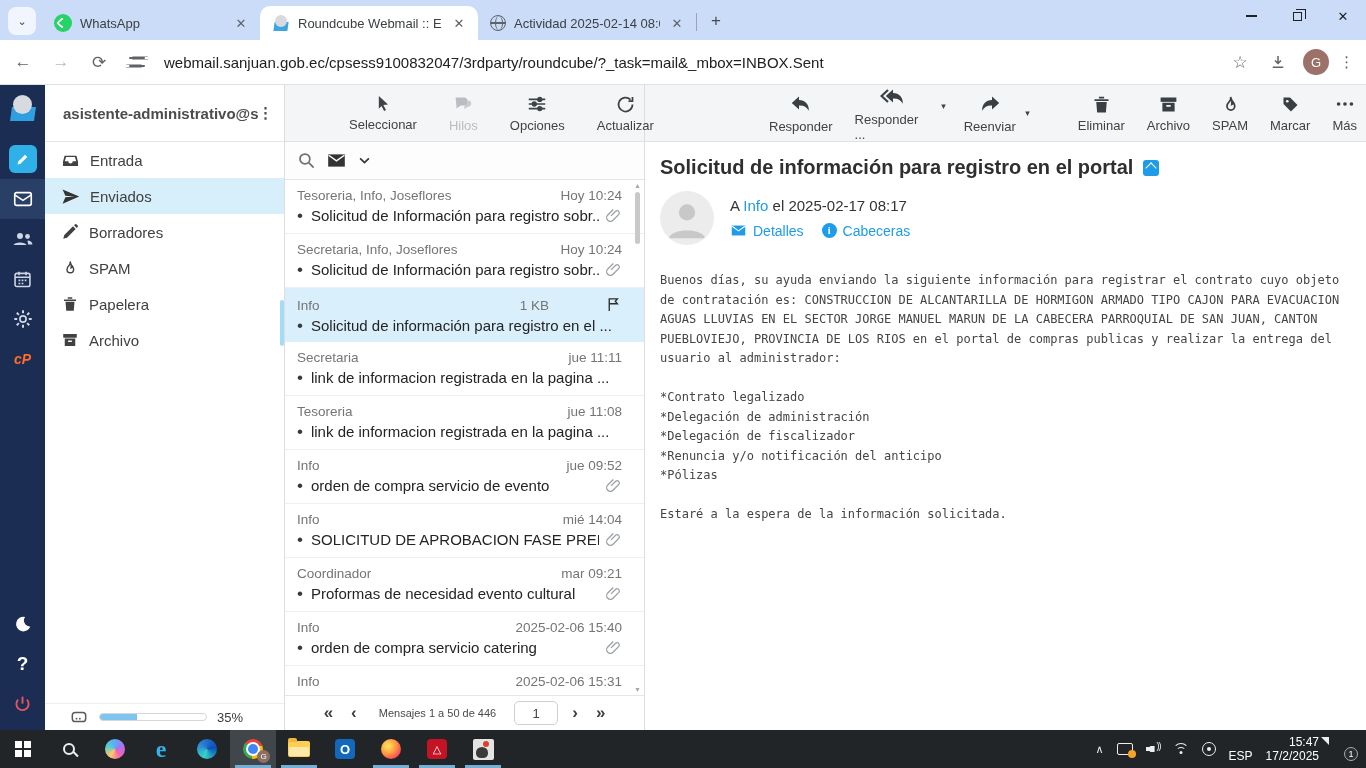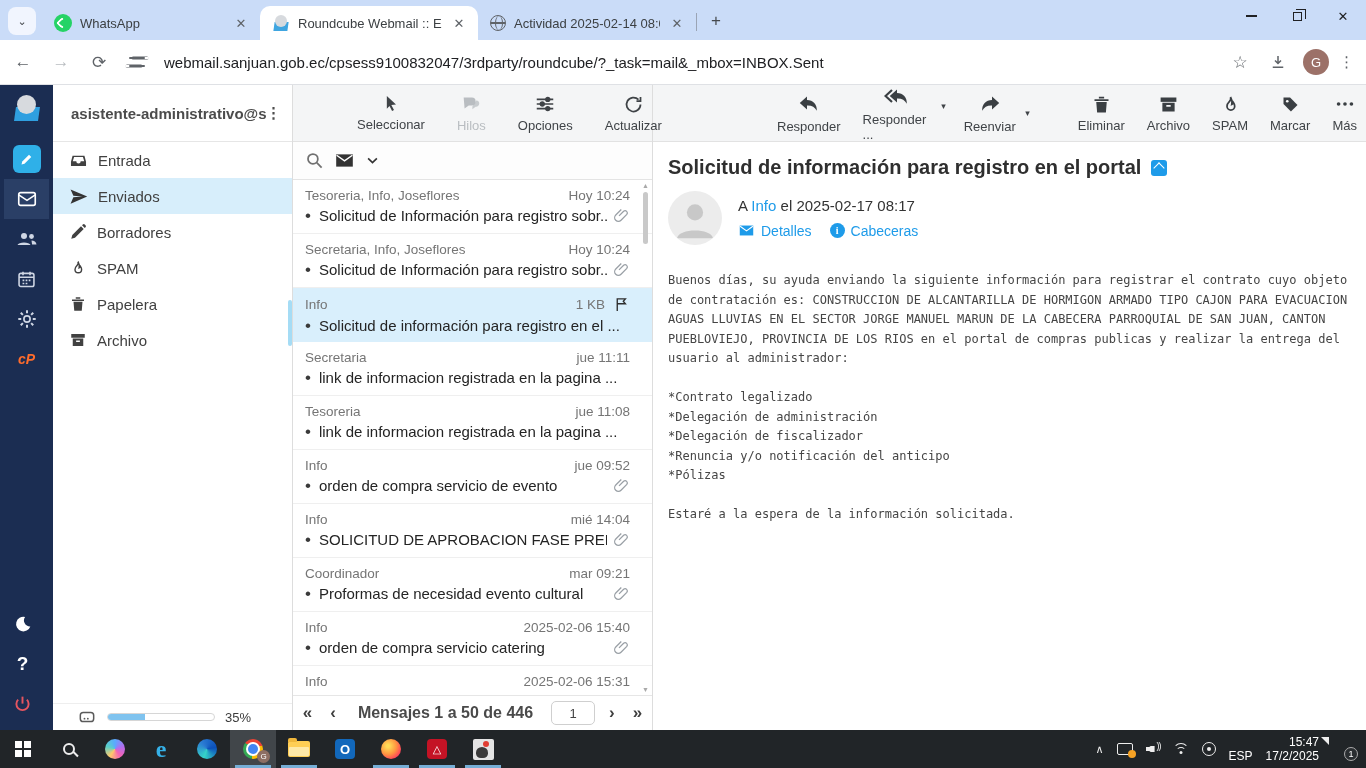--- a/index.html
+++ b/index.html
@@ -41,21 +41,21 @@
   .tune-ic::after { bottom:3px; box-shadow:-4px 0 0 0 #fff, -3px 0 0 0.5px #5f6368; }
   .urltext { flex:1; font-size:15px; color:#202124; margin-left:12px; white-space:nowrap; overflow:hidden; }
   .avatar-g { width:26px; height:26px; border-radius:50%; background:#9c7168; color:#fff; font-size:13px; display:flex; align-items:center; justify-content:center; margin-left:10px; }
   .dots-v { font-size:15px; letter-spacing:0; color:#5f6368; margin:0 12px 0 10px; }
 
   
   .app { display:flex; height:645px; }
   svg.ic { display:block; }
 
   
-  .rail { width:53px; background:#1b2d52; display:flex; flex-direction:column; align-items:center; color:#cfd6e4; position:relative; flex:none; }
+  .rail { width:45px; background:#1b2d52; display:flex; flex-direction:column; align-items:center; color:#cfd6e4; position:relative; flex:none; }
   .rail-item { width:45px; height:40px; display:flex; align-items:center; justify-content:center; }
   .rail-item.sel { background:#2a3f66; }
   .rc-logo { width:28px; height:26px; position:relative; margin-top:6px; }
   .rc-logo::before { content:""; position:absolute; left:2px; bottom:0; width:24px; height:14px; background:#2f9fe0; transform:skewX(-8deg); }
   .rc-logo::after { content:""; position:absolute; left:4px; top:0; width:19px; height:19px; border-radius:50%; background:#d7dade; }
   .compose-tile { width:28px; height:28px; border-radius:6px; background:#2fb0e8; display:flex; align-items:center; justify-content:center; color:#fff; }
   .cp-logo { color:#ff6c2c; font-weight:bold; font-size:14px; font-style:italic; }
   .rail-bottom { position:absolute; bottom:6px; left:0; width:45px; display:flex; flex-direction:column; align-items:center; }
   .q-ic { font-size:19px; font-weight:bold; color:#fff; }
 
@@ -78,35 +78,35 @@
   .toolbar { height:57px; background:#f4f5f6; border-bottom:1px solid #e2e2e2; display:flex; align-items:center; }
   .tbtn { display:flex; flex-direction:column; align-items:center; gap:3px; font-size:13px; color:#3f4347; position:relative; padding:0 9px; }
   .tbtn.disabled { color:#b9bdc1; }
   .tbtn .caret { position:absolute; right:-5px; top:16px; font-size:9px; color:#3f4347; }
   .search { height:38px; border-bottom:1px solid #e4e4e4; display:flex; align-items:center; padding:0 12px; gap:10px; background:#fdfdfd; }
   .search input { border:none; outline:none; flex:1; font-size:15px; color:#3c3c3c; font-family:"Liberation Sans",sans-serif; background:transparent; }
   .search input::placeholder { color:#9e9e9e; }
   .msgs { flex:1; overflow:hidden; position:relative; }
   .row { height:54px; padding:8px 22px 0 12px; border-bottom:1px solid #efefef; }
   .row.sel { background:#d9effc; border-bottom-color:#d9effc; }
-  .row .l1 { display:flex; font-size:13.5px; color:#757575; align-items:center; }
+  .row .l1 { display:flex; font-size:13.5px; color:#757575; align-items:flex-end;gap:48px; }
   .row .l1 .from { flex:1; white-space:nowrap; overflow:hidden; }
   .row .l1 .meta { margin-left:8px; }
   .row .l2 { display:flex; align-items:center; margin-top:4px; font-size:15px; color:#242424; }
   .row .dot { color:#3a3a3a; font-size:17px; margin-right:8px; line-height:1; }
   .row .subj { flex:1; white-space:nowrap; overflow:hidden; }
   .clip { color:#9aa0a6; margin-left:6px; flex:none; }
   .flagic { color:#2e2e2e; margin-left:8px; flex:none; }
   .msgs-scroll { position:absolute; right:1px; top:2px; bottom:2px; width:11px; display:flex; flex-direction:column; align-items:center; }
   .msgs-scroll .arr { color:#a9a9a9; font-size:7px; }
   .msgs-scroll .thumb { width:5px; height:52px; background:#c9c9c9; border-radius:3px; margin-top:3px; }
   .msgs-scroll .sp { flex:1; }
   .listfooter { height:35px; border-top:1px solid #e6e6e6; display:flex; align-items:center; justify-content:center; gap:10px; }
   .pg-ic { font-size:17px; color:#3f3f3f; padding:0 4px; font-weight:bold; }
-  .pg-txt { font-size:16px; color:#4a4a4a; font-weight:bold; margin:9px 8px; }
+  .pg-txt { font-size:11px; color:#4a4a4a; font-weight:normal; margin:9px 8px; }
   .pg-input { width:44px; height:24px; border:1px solid #cfcfcf; border-radius:5px; text-align:center; font-size:13px; color:#444; font-family:"Liberation Sans",sans-serif; }
 
   
   .mailpane { flex:1; display:flex; flex-direction:column; min-width:0; }
   .mailtoolbar { padding-left:115px; gap:4px; }
   .grp-gap { margin-left:30px; }
   .mailview { flex:1; padding:14px 0 0 15px; overflow:hidden; }
   .subjline { display:flex; align-items:center; gap:10px; }
   .subj-h { font-size:20px; font-weight:bold; color:#2f2f2f; }
   .extlink { width:16px; height:16px; border-radius:3px; background:#1e9be9; position:relative; }

